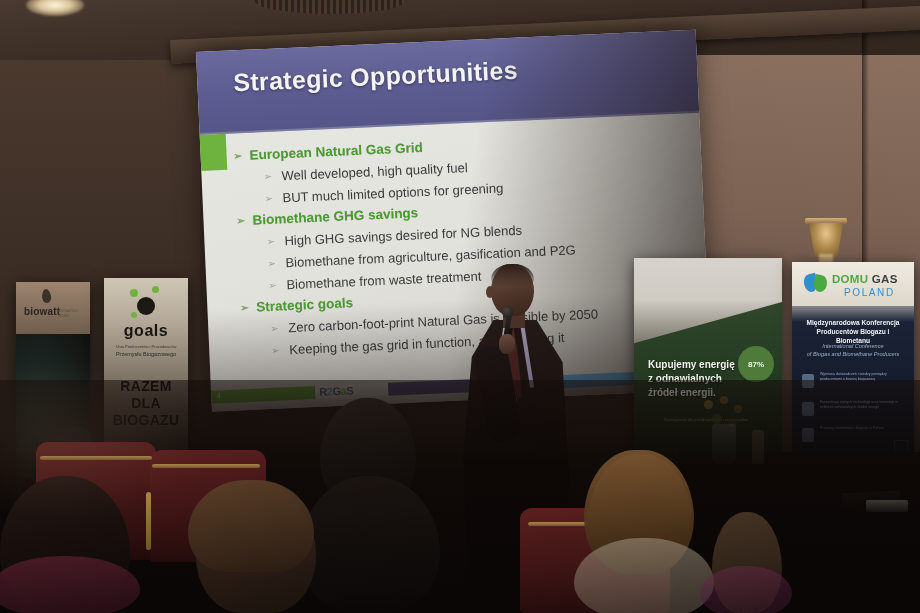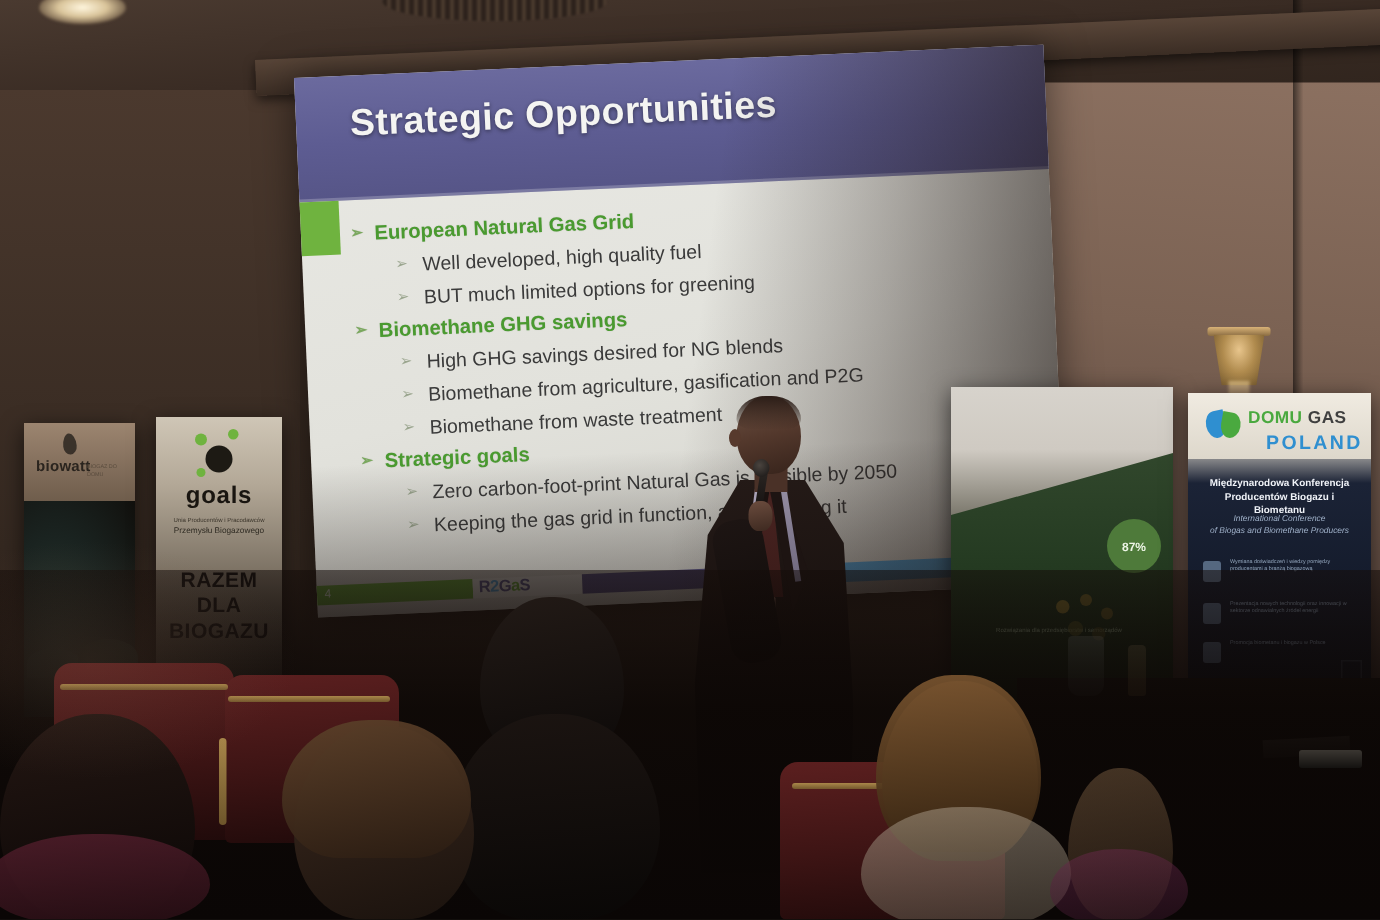--- a/index.html
+++ b/index.html
@@ -217,22 +217,22 @@
     background:linear-gradient(180deg,#e9e4da 0%,#d9d3c8 16%,#1b2336 30%,#0d1321 100%); }
   #bn-ggp .head { position:absolute; left:0; top:0; width:122px; height:44px;
     background:linear-gradient(180deg,#f0ebe1,#ddd7cb); }
   #bn-ggp .leafa { position:absolute; left:12px; top:12px; width:13px; height:18px;
     background:#2f8fd0; border-radius:50% 0 50% 50%; transform:rotate(-12deg); }
   #bn-ggp .leafb { position:absolute; left:22px; top:13px; width:13px; height:17px;
     background:#4aa93f; border-radius:0 50% 50% 50%; transform:rotate(10deg); }
   #bn-ggp .gg { position:absolute; left:40px; top:11px; font-size:11.5px;
     font-weight:bold; color:#3f3f3f; letter-spacing:.3px; }
   #bn-ggp .gg em { font-style:normal; color:#4aa93f; }
-  #bn-ggp .pl { position:absolute; left:52px; top:25px; font-size:13px;
-    font-weight:bold; color:#2f8fd0; letter-spacing:1.6px;text-align:right; }
+  #bn-ggp .pl { position:absolute; left:52px; top:25px; font-size:10px;
+    font-weight:normal; color:#2f8fd0; letter-spacing:1.6px;text-align:right; }
   #bn-ggp .t1 { position:absolute; left:8px; top:56px; width:106px; text-align:center;
     font-size:6.6px; font-weight:bold; color:#f0f3f8; line-height:9px; }
   #bn-ggp .t2 { position:absolute; left:8px; top:80px; width:106px; text-align:center;
     font-size:5.6px; color:#9fb0c8; line-height:8px; font-style:italic; }
   #bn-ggp .row { position:absolute; left:10px; width:104px; height:22px; }
   #bn-ggp .row .ic { position:absolute; left:0; top:2px; width:12px; height:14px;
     background:#8aa6c4; opacity:.55; border-radius:2px; }
   #bn-ggp .row .tx { position:absolute; left:18px; top:0; width:86px;
     font-size:3.6px; color:#93a6bd; line-height:5.4px; }
   #bn-ggp .r1 { top:110px; } #bn-ggp .r2 { top:138px; } #bn-ggp .r3 { top:164px; }
@@ -448,20 +448,25 @@
     <div class="s1">Unia Producentów i Pracodawców</div>
     <div class="s2">Przemysłu Biogazowego</div>
     <div class="big">
       <div>RAZEM DLA</div>
       <div>BIOGAZU</div>
     </div>
   </div>
 
   <div class="banner" id="bn-energia">
     <div class="gwedge"></div>
+    <div class="slog">
+      <div>Kupujemy energię</div>
+      <div>z odnawialnych</div>
+      <div>źródeł energii.</div>
+    </div>
     <div class="badge">87%</div>
     <div class="fine">Rozwiązania dla przedsiębiorstw i samorządów</div>
   </div>
 
   <div class="banner" id="bn-ggp">
     <div class="head">
       <div class="leafa"></div>
       <div class="leafb"></div>
       <div class="gg">
         <em>DOMU</em><span> GAS</span>

